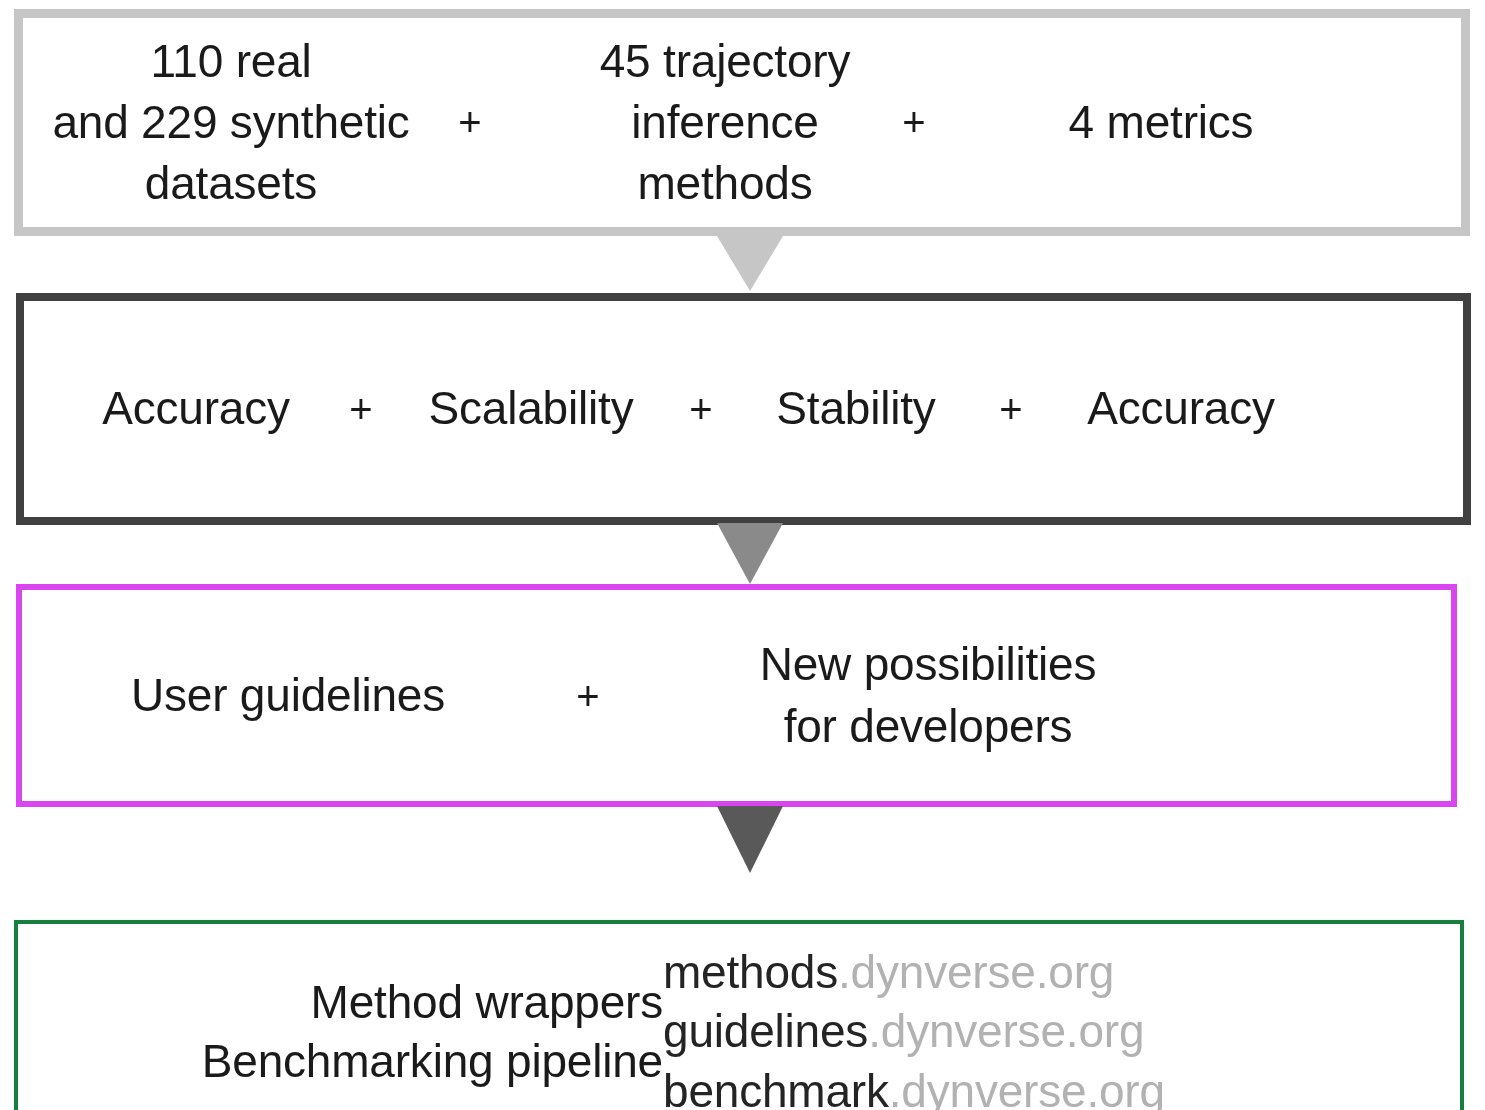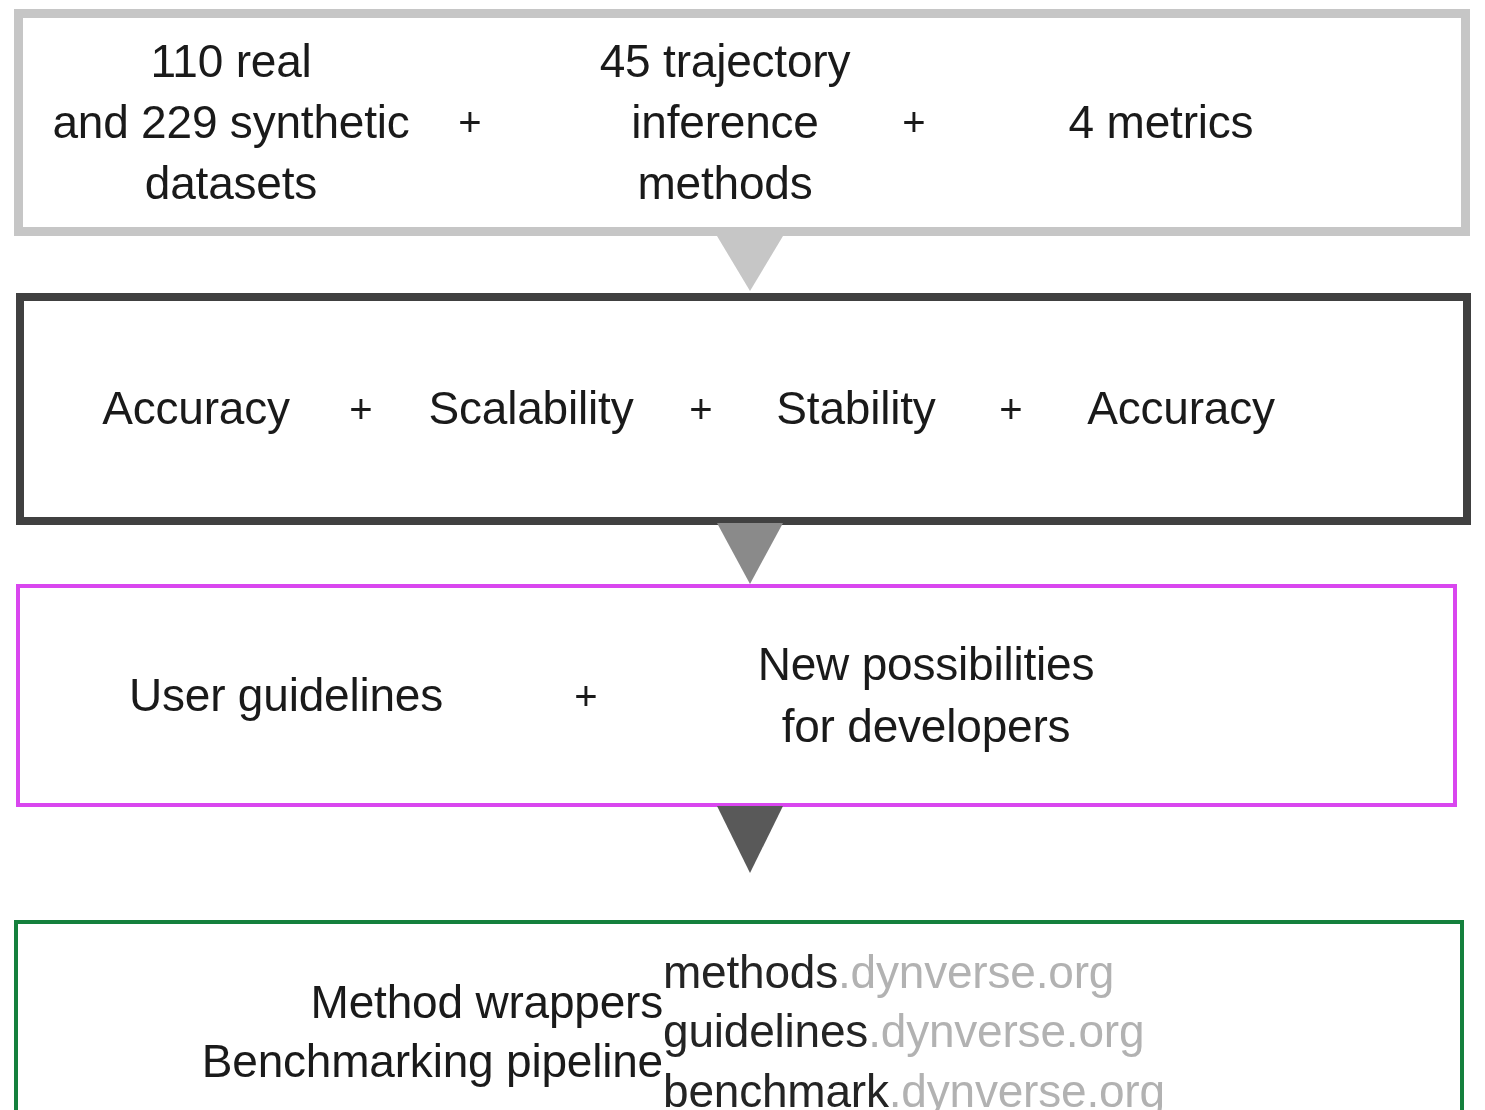--- a/index.html
+++ b/index.html
@@ -35,21 +35,21 @@
   
   #box-metrics {
     left: 16px;  top: 293px;
     width: 1455px; height: 232px;
     border: 8px solid #404040;
   }
   
   #box-outcomes {
     left: 16px;  top: 584px;
     width: 1441px; height: 223px;
-    border: 4px solid #d946ef;
+    border: 6px solid #d946ef;
   }
   
   #box-resources {
     left: 14px;  top: 920px;
     width: 1450px; height: 224px;
     border: 4px solid #15803d;
   }
 
   
   .arrow {

